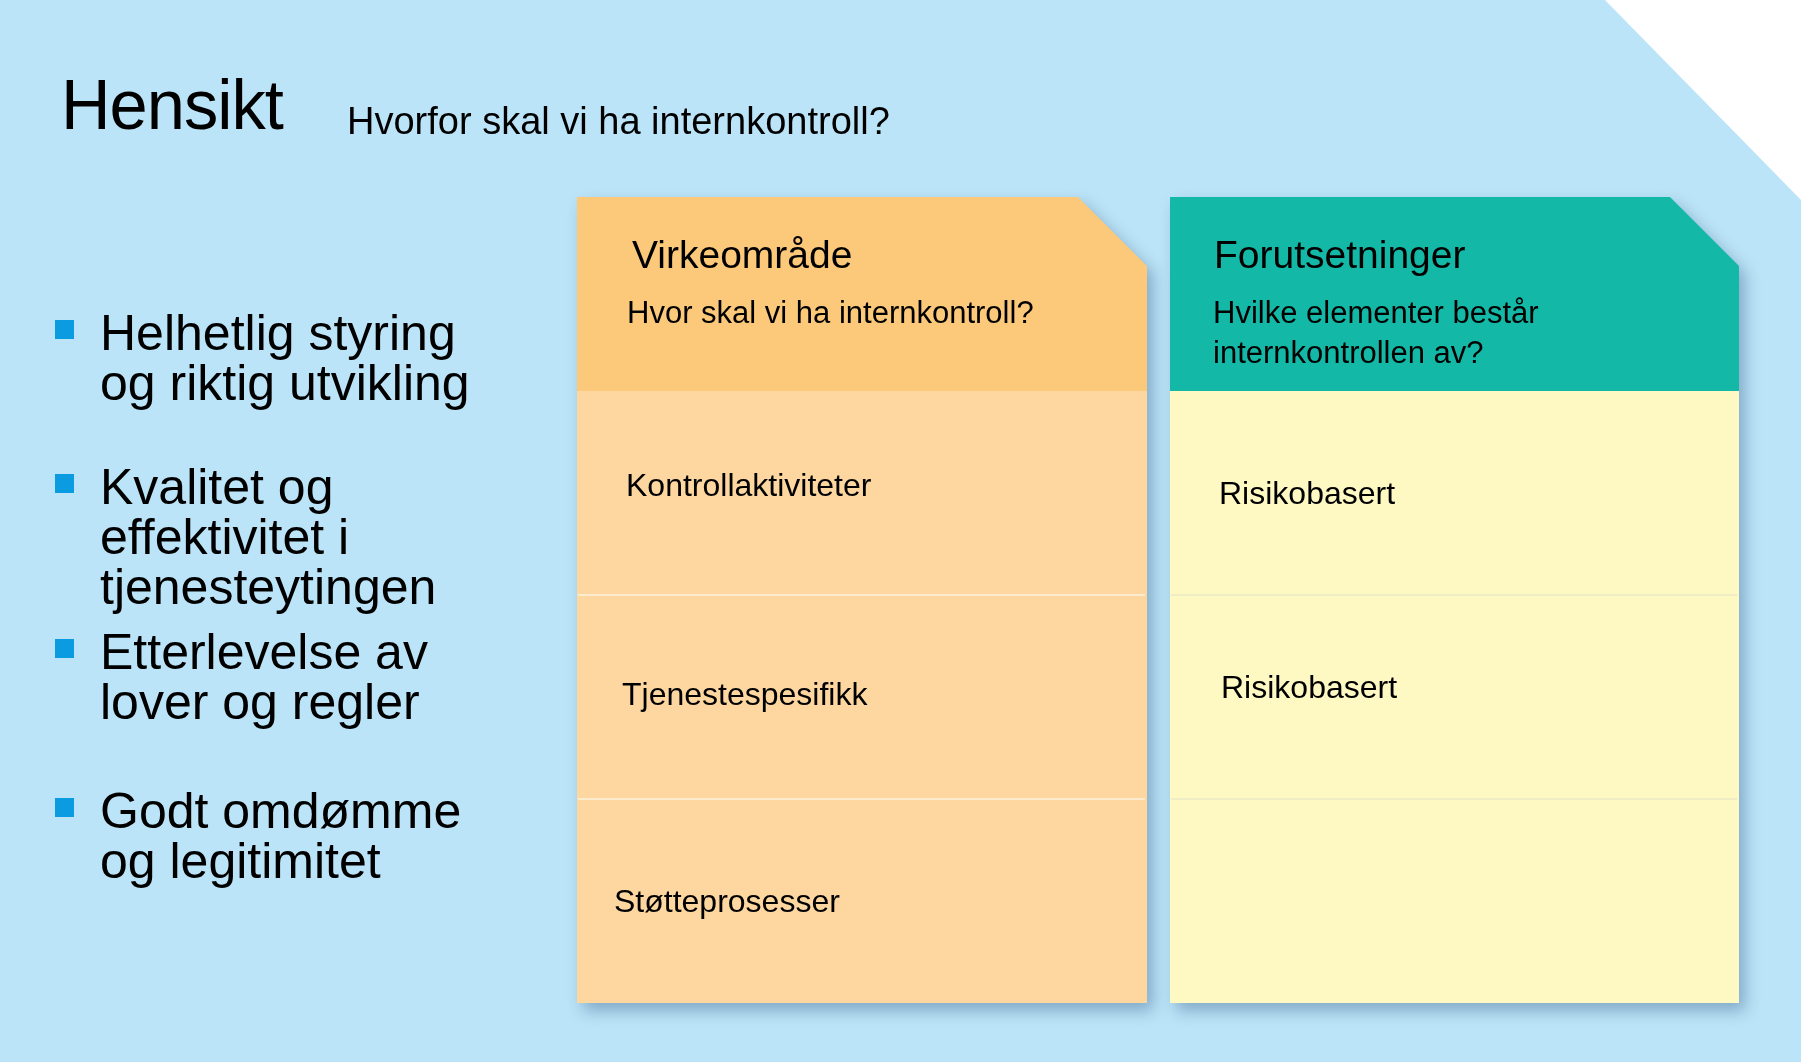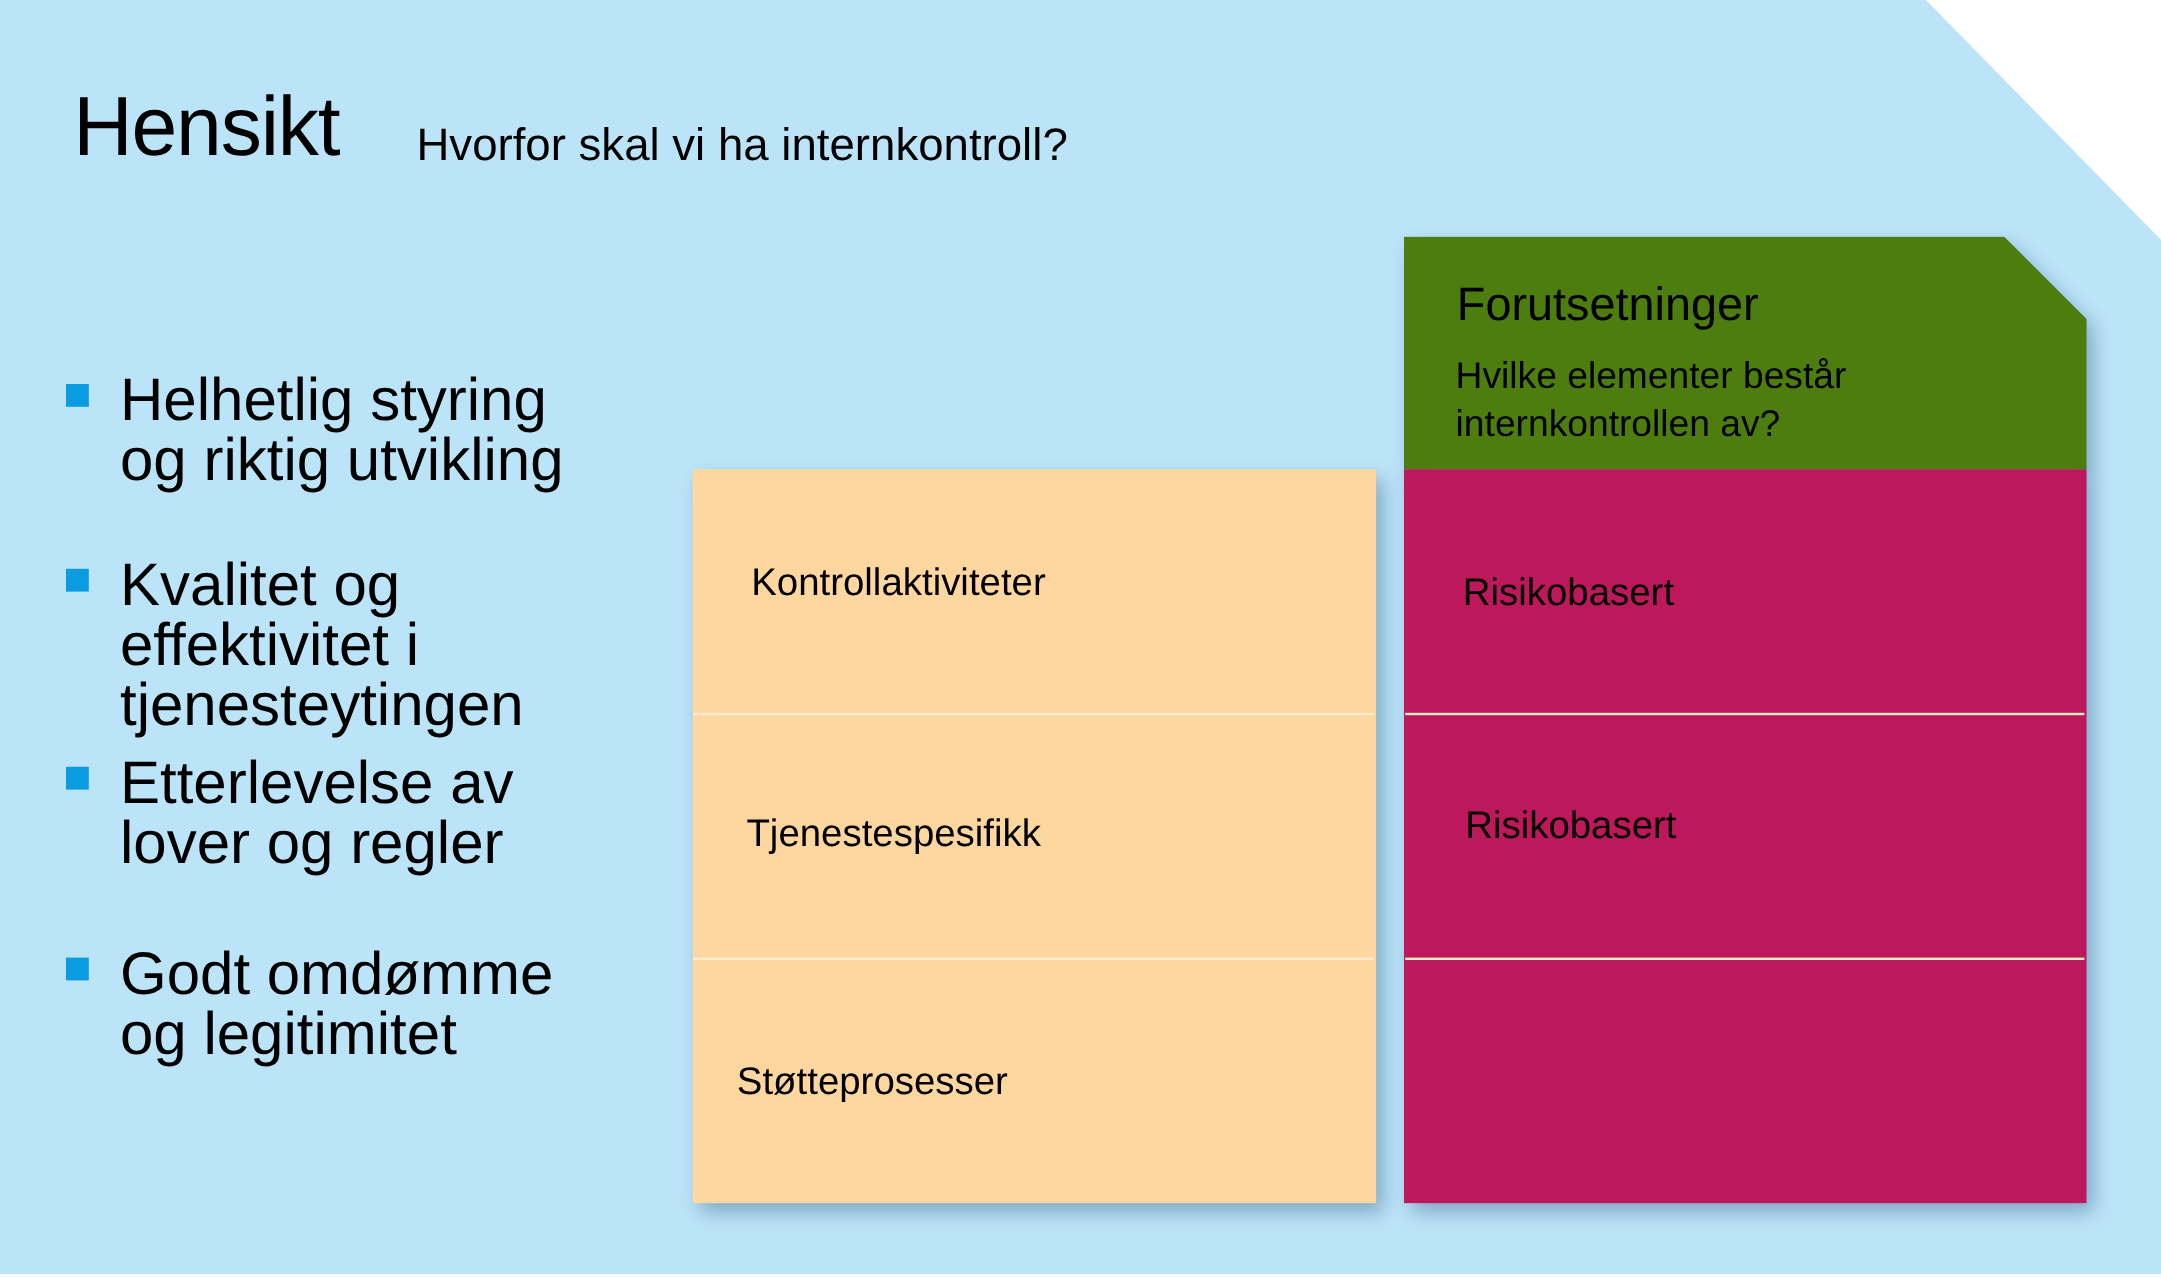--- a/index.html
+++ b/index.html
@@ -68,22 +68,22 @@
     }
     .divider {
       position: absolute; left: 1px; right: 2px; height: 2px;
     }
 
     
     .orange .card-head { background: #FCC97A; }
     .orange .card-body { background: #FDD79F; }
     .orange .divider { background: #FDEBD0; }
     
-    .green .card-head { background: #4d7c0f; text-decoration: underline; }
-    .green .card-body { background: #be185d; }
+    .green .card-head { background: #14b8a6; text-decoration: underline; }
+    .green .card-body { background: #fef9c3; }
     .green .divider { background: #EEEDC6; }
   </style>
 </head>
 <body>
 
 <div class="slide-bg"></div>
 
 <div class="title">Hensikt</div>
 <div class="subtitle">Hvorfor skal vi ha internkontroll?</div>
 
@@ -101,20 +101,24 @@
     <span class="txt" style="width:400px;">Etterlevelse av lover og regler</span>
   </div>
   <div class="bullet" style="top:786px;">
     <span class="sq"></span>
     <span class="txt" style="width:400px;">Godt omdømme og legitimitet</span>
   </div>
 </div>
 
 <div class="card-wrap orange" style="left:577px; width:570px;">
   <div class="card">
+    <div class="card-head">
+      <div class="card-title">Virkeområde</div>
+      <div class="card-question">Hvor skal vi ha internkontroll?</div>
+    </div>
     <div class="card-body">
       <div class="row" style="top:0;">
         <span class="row-label" style="margin-left:49px; margin-top:-16px;">Kontrollaktiviteter</span>
       </div>
       <div class="divider" style="top:203px;"></div>
       <div class="row" style="top:205px;">
         <span class="row-label" style="margin-left:45px; margin-top:-8px;">Tjenestespesifikk</span>
       </div>
       <div class="divider" style="top:407px;"></div>
       <div class="row" style="top:409px;">

